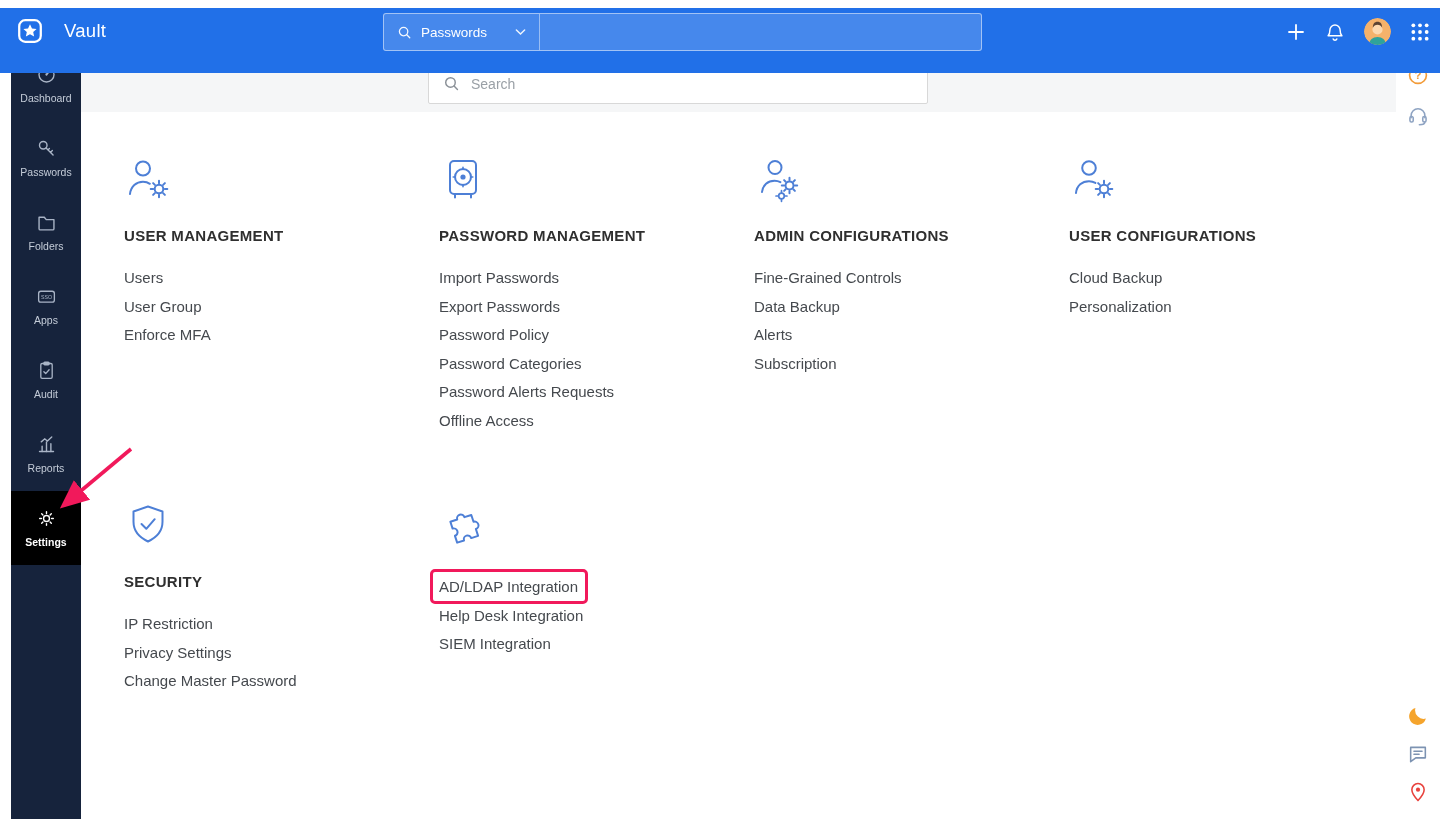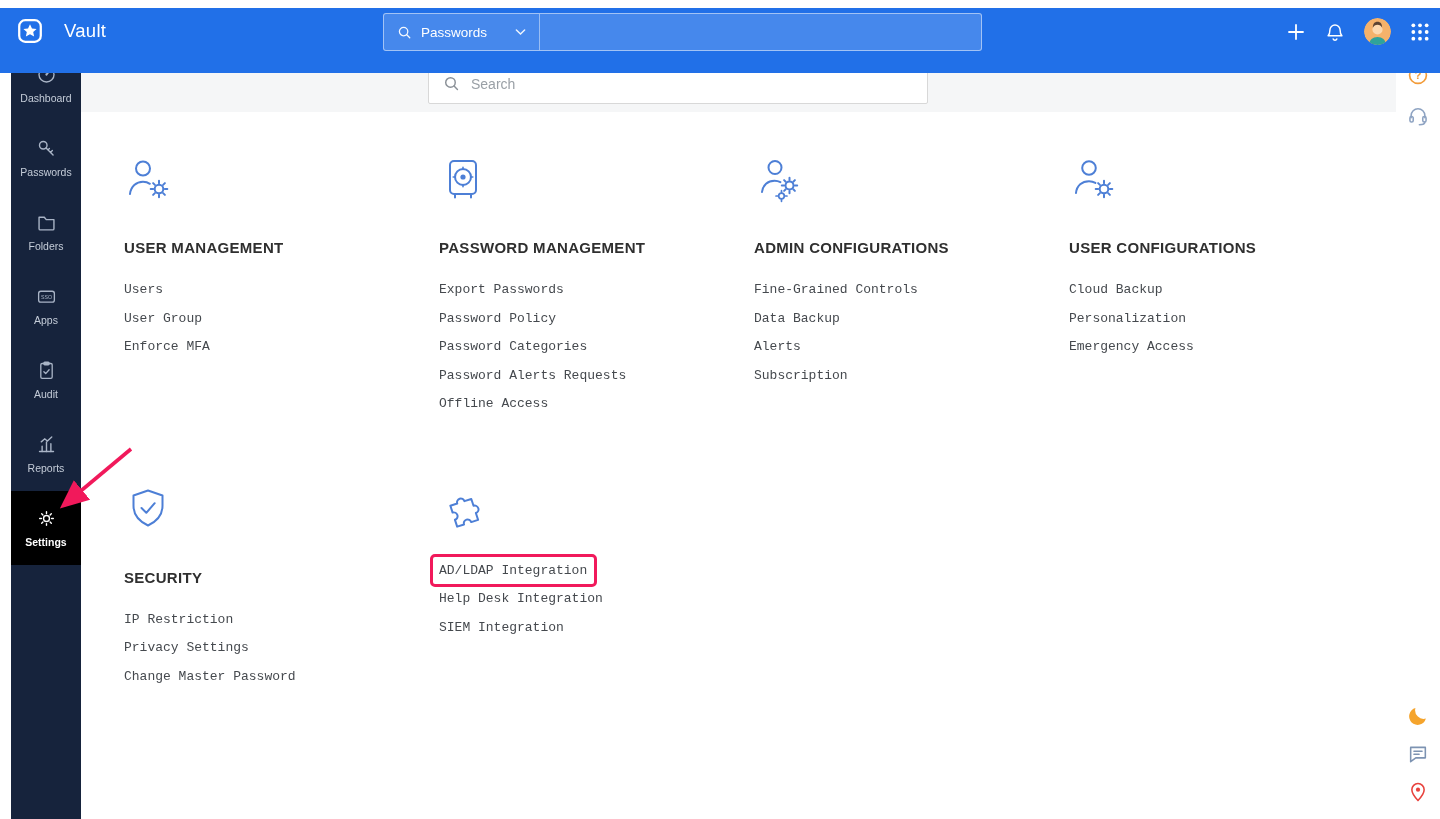--- a/index.html
+++ b/index.html
@@ -60,25 +60,25 @@
   .main-search { position:absolute; left:358px; top:16px; width:500px; height:41px;
     background:#fff; border:1px solid #d8d8d8; border-radius:2px; display:flex;
     align-items:center; padding:0 14px; gap:11px; }
   .main-search .icon { width:17px; height:17px; color:#8a9097; }
   .main-search input { border:0; outline:0; flex:1; font-size:14px; color:#333; font-family:inherit; }
   .main-search input::placeholder { color:#9aa0a6; }
 
   .sections-grid { position:absolute; left:54px; top:108px; display:grid;
     grid-template-columns:repeat(4,315px); row-gap:60px; }
   .section-icon { width:48px; height:48px; color: var(--accent-blue, #4d7fd6); }
-  .section-title { margin-top:32px; font-size:15px; font-weight:600; color:#2f2f2f;
+  .section-title { margin-top:20px; font-size:15px; font-weight:600; color:#2f2f2f;
     letter-spacing:.3px; }
   .section-items { list-style:none; margin-top:26px; }
-  .section-item { font-size:13px; color:#45494e; margin-bottom:12.5px; cursor:pointer;
-    line-height:16px;font-family:Liberation Mono, monospace; }
+  .section-item { font-size:15px; color:#45494e; margin-bottom:12.5px; cursor:pointer;
+    line-height:16px; }
   .hl { position:relative; }
   .hl::after { content:""; position:absolute; left:-9px; right:-10px; top:-9px; bottom:-9px;
     border:3px solid var(--highlight-pink, #f1195b); border-radius:5px; }
 
   
   .annotation-arrow { position:absolute; left:0; top:0; width:240px; height:600px;
     z-index:40; pointer-events:none; }
 </style>
 </head>
 <body>
@@ -282,20 +282,21 @@
           <li class="section-item"><span class="">User Group</span></li>
           <li class="section-item"><span class="">Enforce MFA</span></li>
         </ul></section>
       <section class="section"><span class="icon section-icon"><svg viewBox="0 0 48 48" fill="none" stroke="currentColor" stroke-width="2" stroke-linecap="round">
             <rect x="11" y="6" width="26" height="33" rx="4"></rect>
             <circle cx="24" cy="22" r="8"></circle>
             <circle cx="24" cy="22" r="2.6" fill="currentColor" stroke="none"></circle>
             <path d="M24 12.2v2.2M24 29.6v2.2M14.2 22h2.2M31.6 22h2.2" stroke-width="1.6"></path>
             <path d="M16 39v3.5M32 39v3.5"></path>
           </svg></span><h3 class="section-title">PASSWORD MANAGEMENT</h3><ul class="section-items">
+          <li class="section-item"><span class="">Import Passwords</span></li>
           <li class="section-item"><span class="">Export Passwords</span></li>
           <li class="section-item"><span class="">Password Policy</span></li>
           <li class="section-item"><span class="">Password Categories</span></li>
           <li class="section-item"><span class="">Password Alerts Requests</span></li>
           <li class="section-item"><span class="">Offline Access</span></li>
         </ul></section>
       <section class="section"><span class="icon section-icon"><svg viewBox="0 0 48 48" fill="none" stroke="currentColor" stroke-width="2" stroke-linecap="round">
             <circle cx="21" cy="12.5" r="6.5"></circle>
             <path d="M8 37c.8-7 5.8-11.3 12.5-11.3 2.2 0 4.2.5 5.9 1.4"></path>
             <circle cx="35.5" cy="30.5" r="4"></circle>
@@ -309,21 +310,20 @@
           <li class="section-item"><span class="">Subscription</span></li>
         </ul></section>
       <section class="section"><span class="icon section-icon"><svg viewBox="0 0 48 48" fill="none" stroke="currentColor" stroke-width="2" stroke-linecap="round">
             <circle cx="20" cy="13" r="6.8"></circle>
             <path d="M7 38c.8-7.3 6-11.8 13-11.8 2.4 0 4.6.6 6.4 1.7"></path>
             <circle cx="35" cy="34" r="4.3"></circle>
             <path d="M40.8 34h2.5M35 39.8v2.5M29.2 34h-2.5M35 28.2v-2.5M39.1 38.1l1.8 1.8M30.9 38.1l-1.8 1.8M30.9 29.9l-1.8-1.8M39.1 29.9l1.8-1.8"></path>
           </svg></span><h3 class="section-title">USER CONFIGURATIONS</h3><ul class="section-items">
           <li class="section-item"><span class="">Cloud Backup</span></li>
           <li class="section-item"><span class="">Personalization</span></li>
-          <li class="section-item"><span class="">Emergency Access</span></li>
         </ul></section>
       <section class="section"><span class="icon section-icon"><svg viewBox="0 0 48 48" fill="none" stroke="currentColor" stroke-width="2" stroke-linecap="round" stroke-linejoin="round">
             <path d="M24 5.5l14.5 5v10.3c0 8.8-5.7 15.6-14.5 19.7C15.2 36.4 9.5 29.6 9.5 20.8V10.5z"></path>
             <path d="M17.5 23l4.8 4.8 8.4-9.6"></path>
           </svg></span><h3 class="section-title">SECURITY</h3><ul class="section-items">
           <li class="section-item"><span class="">IP Restriction</span></li>
           <li class="section-item"><span class="">Privacy Settings</span></li>
           <li class="section-item"><span class="">Change Master Password</span></li>
         </ul></section>
       <section class="section"><span class="icon section-icon"><svg viewBox="0 0 48 48" fill="none" stroke="currentColor" stroke-width="2" stroke-linejoin="round">

